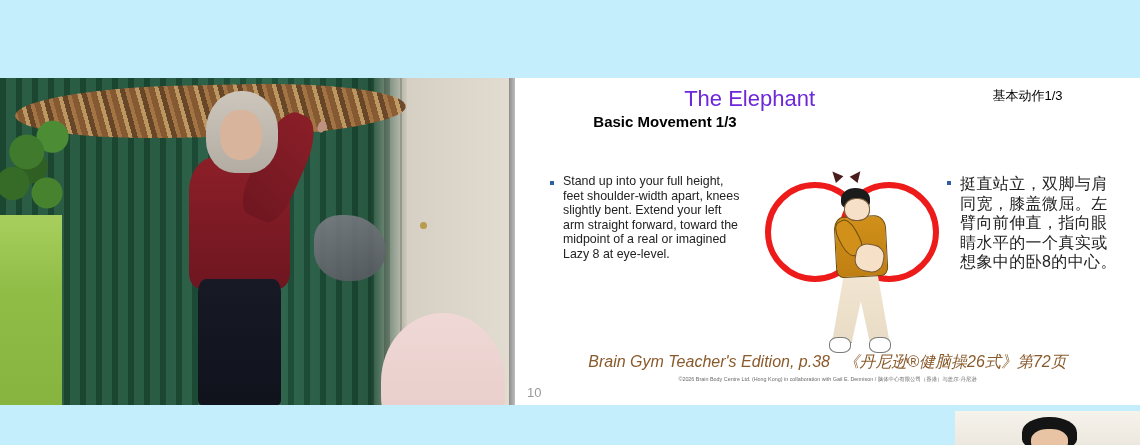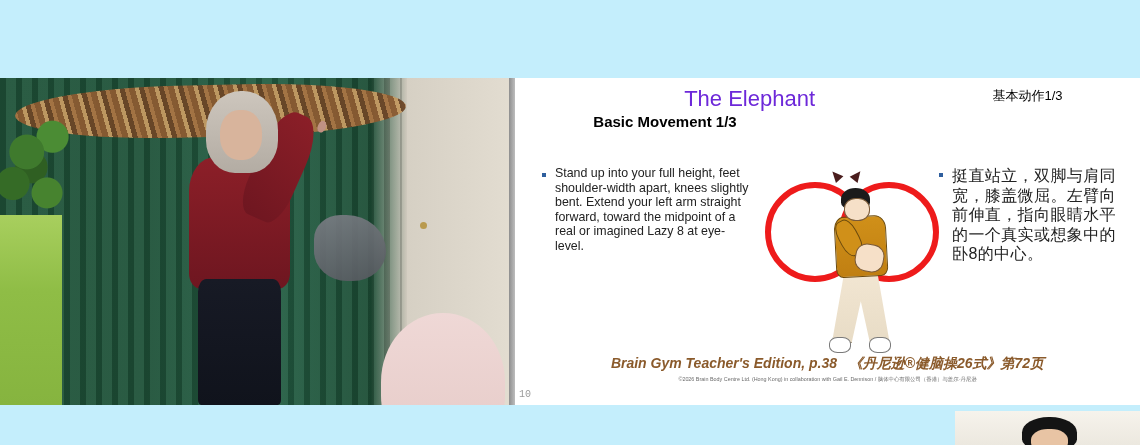--- a/index.html
+++ b/index.html
@@ -62,21 +62,21 @@
   .hdr-en{position:absolute;left:0;width:300px;text-align:center;}
   .hdr-zh{position:absolute;left:405px;width:215px;text-align:center;}
   .hdr-title{color:#6d28d9;font-size:22px;line-height:26px;font-weight:400;text-align:right;}
   .hdr-sub{color:#000000;font-size:15px;line-height:20px;font-weight:700;}
   .hdr-title.zh,.hdr-sub.zh{font-weight:400;}
   .hdr-title.zh{font-size:21px;}
   .hdr-sub.zh{font-size:13px;}
 
   .col-en{position:absolute;left:18px;top:80px;width:225px;}
   .col-zh{position:absolute;left:415px;top:80px;width:205px;}
-  ul.bul{list-style:none;margin:8px;padding:0;}
+  ul.bul{list-style:none;margin:16px;padding:0;}
   ul.bul li{position:relative;padding-left:14px;margin-bottom:6px;color:#222;}
   ul.bul li:before{content:"";position:absolute;left:1px;top:7px;width:4px;height:4px;background:#2f5f9e;}
   .col-en li{font-size:12.4px;line-height:14.6px;}
   .col-zh li{font-size:16px;line-height:19.5px;letter-spacing:.4px;}
 
   
   #illustration{position:absolute;left:232px;top:82px;width:185px;height:200px;}
   .ring{position:absolute;width:88px;height:88px;border:6px solid #ee1b1b;border-radius:50%;}
   .ring.left{left:18px;top:22px;}
   .ring.right{left:92px;top:22px;}
@@ -93,24 +93,24 @@
   .f-armR{position:absolute;left:45%;top:34%;width:34%;height:16%;border-radius:40%;
     background:#f6e0c8;border:1px solid #7a5a38;transform:rotate(10deg);}
   .f-legs{position:absolute;left:16%;top:50%;width:70%;height:43%;
     background:linear-gradient(180deg,#f2e6d2,#e8dcc6);border:1px solid #8a7a5e;
     border-radius:12% 12% 6% 6%;clip-path:polygon(22% 0,78% 0,100% 100%,66% 100%,50% 42%,34% 100%,0 100%);}
   .f-shoeL{position:absolute;left:13%;top:90%;width:24%;height:9%;border-radius:40%;background:#fff;border:1px solid #7a7a7a;}
   .f-shoeR{position:absolute;left:63%;top:90%;width:24%;height:9%;border-radius:40%;background:#fff;border:1px solid #7a7a7a;}
 
   
   .slide-footer{position:absolute;left:0;bottom:22px;width:100%;text-align:center;}
-  .fn-line1{font-size:14px;font-style:italic;font-weight:700;color:#8a5a2b;}
+  .fn-line1{font-size:16px;font-style:italic;font-weight:400;color:#8a5a2b;}
   .fn-line1 .zh{color:#8a5a2b;}
   .fn-line2{font-size:5.4px;color:#6b6b6b;margin-top:3px;}
-  .slide-pageno{position:absolute;left:4px;bottom:5px;font-size:10px;color:#9a9a9a;font-family:Liberation Mono, monospace;}
+  .slide-pageno{position:absolute;left:12px;bottom:5px;font-size:13px;color:#9a9a9a;}
 
   
   #participant-thumb{
     position:absolute;left:955px;top:411px;width:185px;height:34px;overflow:hidden;background:#f2efe8;
   }
   .pt-bg{position:absolute;inset:0;background:linear-gradient(180deg,#f6f3ec,#ece8df);}
   .pt-hair{position:absolute;left:36%;top:18%;width:30%;height:95%;border-radius:48% 48% 30% 30%;background:#141414;}
   .pt-face{position:absolute;left:41%;top:52%;width:20%;height:70%;border-radius:45% 45% 40% 40%;background:#e8c4a4;}
 </style>
 </head>

